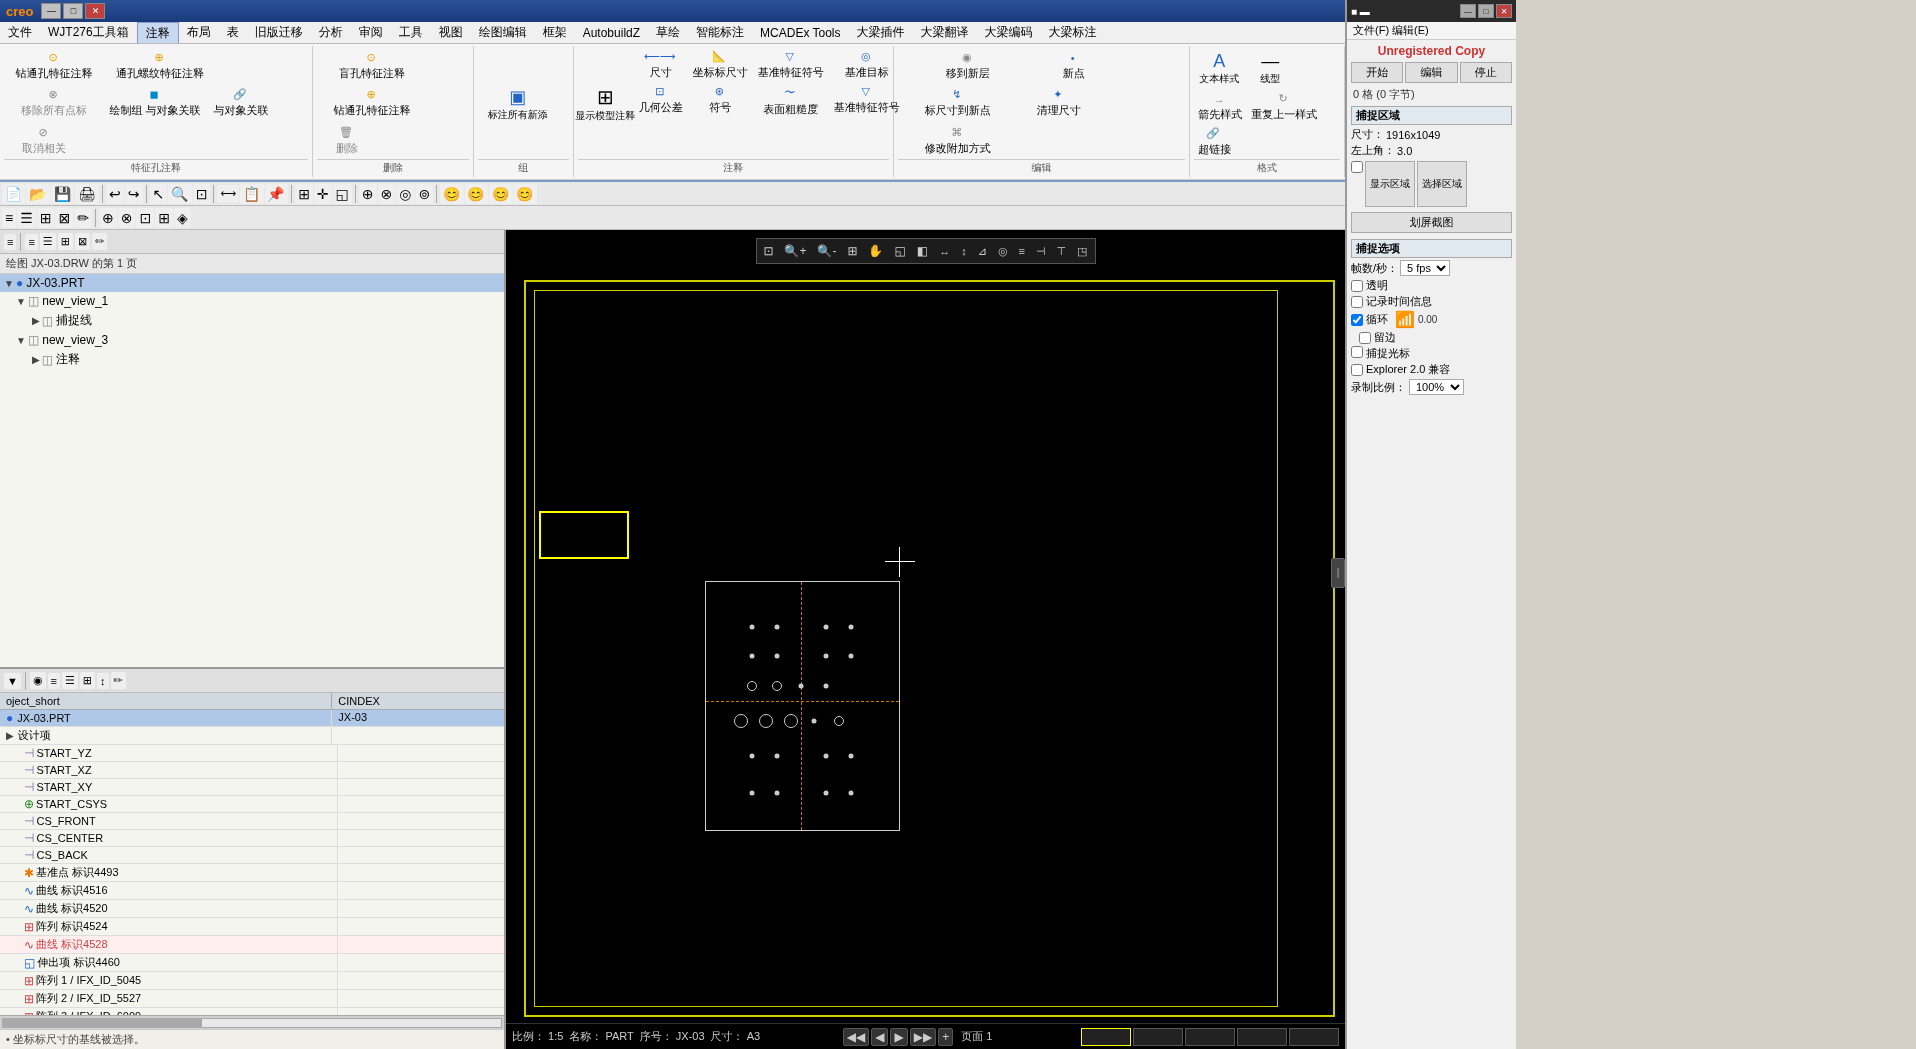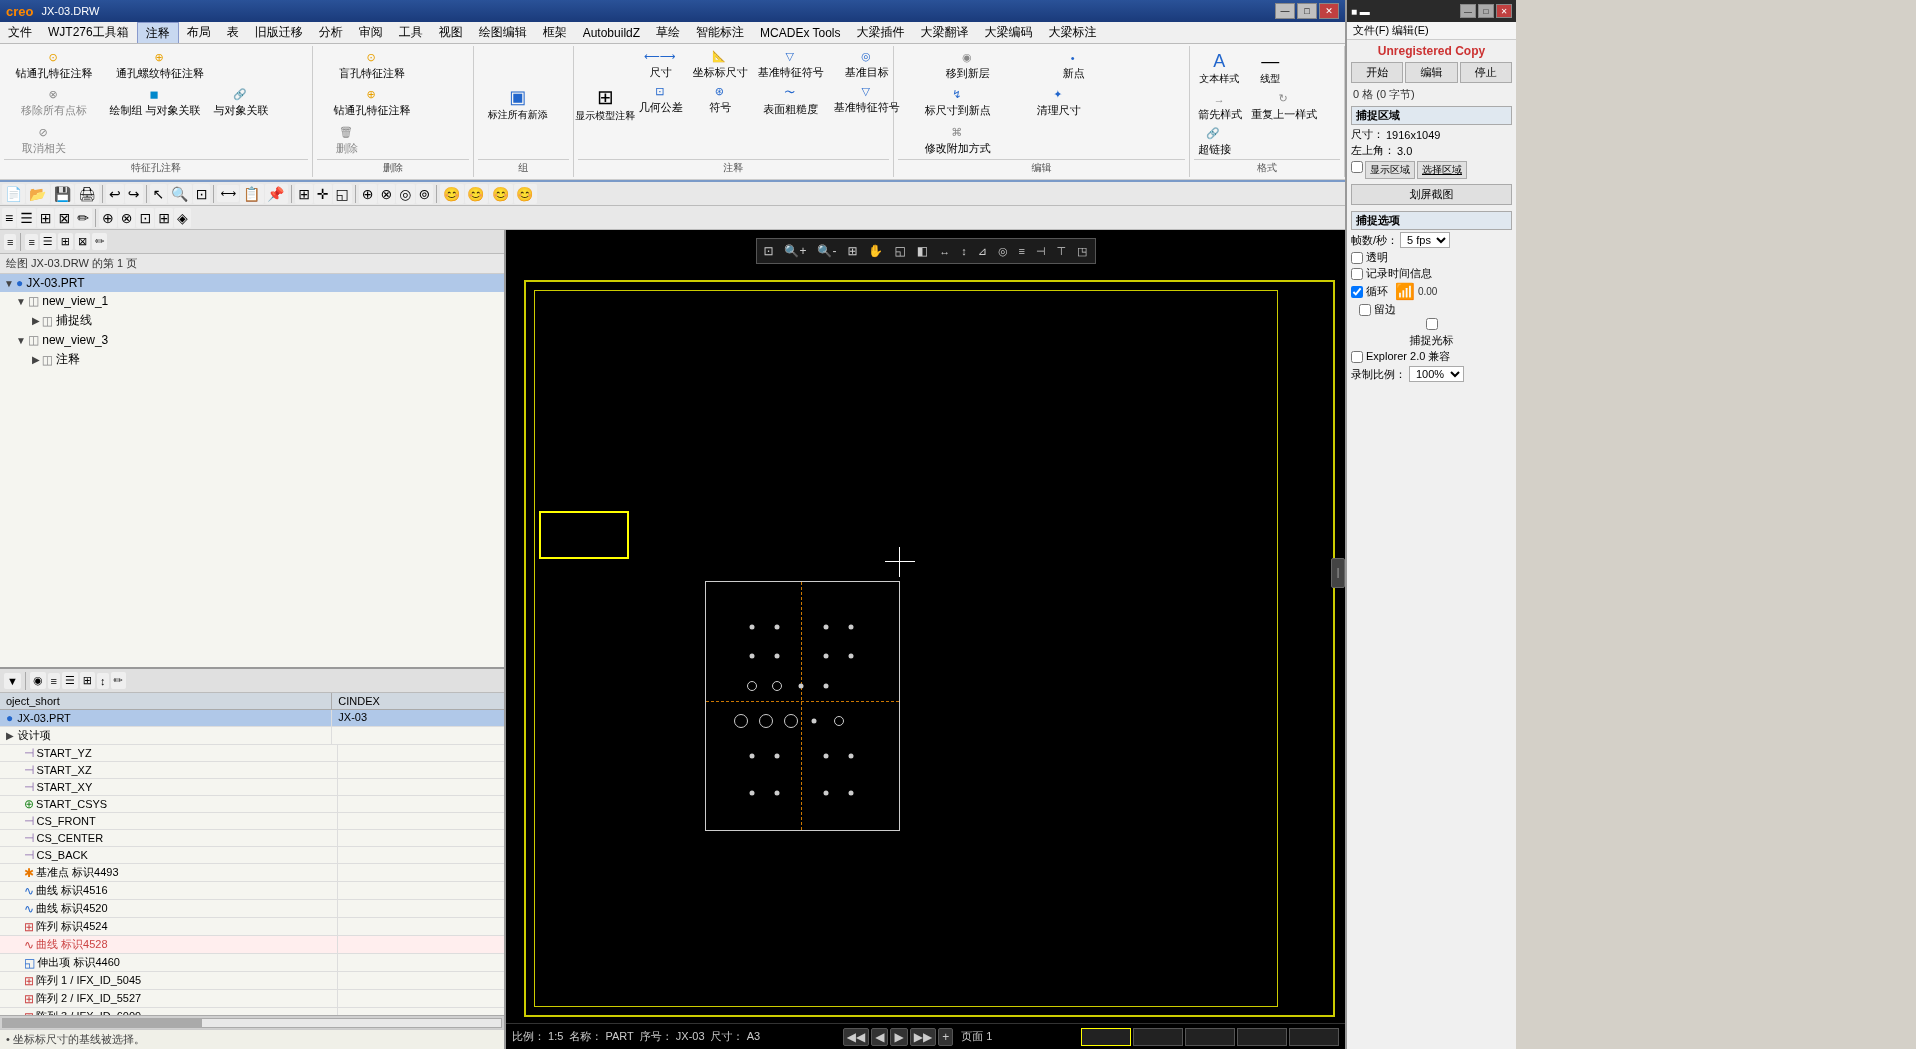--- a/index.html
+++ b/index.html
@@ -16,21 +16,20 @@
   </style>
 </head>
 <body>
 
 <div style="position: absolute; top: 0; left: 0; width: 1916px; height: 1049px; overflow: hidden;">
 
   <div style="position: absolute; top: 0; left: 0; width: 1345px; height: 1049px; display: flex; flex-direction: column;">
 
     <div style="height: 22px; background: linear-gradient(180deg, #2a5298 0%, #1a3a7a 100%); display: flex; align-items: center; padding: 0 6px; color: white; font-size: 12px;">
       <span style="font-weight: bold; font-size: 13px; margin-right: 8px; color: #ff8800;">creo</span>
-      <span style="flex: 1; font-size: 11px;">JX-03.DRW</span>
       <div style="display: flex; gap: 2px;">
         <button style="width: 20px; height: 16px; background: #c0c0c0; border: 1px solid #888; font-size: 9px; cursor: pointer;">—</button>
         <button style="width: 20px; height: 16px; background: #c0c0c0; border: 1px solid #888; font-size: 9px; cursor: pointer;">□</button>
         <button style="width: 20px; height: 16px; background: #c04040; border: 1px solid #888; font-size: 9px; cursor: pointer; color: white;">✕</button>
       </div>
     </div>
 
     <div style="height: 22px; background: #f0f0f0; display: flex; align-items: center; border-bottom: 1px solid #bbb; font-size: 12px; flex-wrap: nowrap; overflow: hidden;">
       <div class="menu-item">文件</div>
       <div class="menu-item">WJT276工具箱</div>
@@ -652,21 +651,21 @@
         <span>1916x1049</span>
       </div>
       <div style="display: flex; align-items: center; gap: 2px; margin: 1px 0; font-size: 11px;">
         <span>左上角：</span>
         <span>3.0</span>
       </div>
       
       <div style="display: flex; gap: 2px; margin: 3px 0;">
         <input type="checkbox" style="width: 12px; height: 12px;">
         <button style="font-size: 10px; padding: 1px 4px; border: 1px solid #aaa; background: #e0e0e0; cursor: pointer;">显示区域</button>
-        <button style="font-size: 10px; padding: 1px 4px; border: 1px solid #aaa; background: #e0e0e0; cursor: pointer; text-decoration: underline;">选择区域</button>
+        <button style="font-size: 10px; padding: 15px 4px; border: 1px solid #aaa; background: #e0e0e0; cursor: pointer;">选择区域</button>
       </div>
       
       <button style="width: 100%; font-size: 11px; padding: 2px; border: 1px solid #aaa; background: #e0e0e0; cursor: pointer; margin: 2px 0;">划屏截图</button>
     </div>
 
     <div style="padding: 2px 4px;">
       <div style="font-weight: bold; font-size: 11px; border: 1px solid #aaa; background: #e0e8f0; padding: 1px 4px; margin-bottom: 2px;">捕捉选项</div>
 
       <div style="display: flex; align-items: center; gap: 2px; margin: 2px 0; font-size: 11px;">
         <span>帧数/秒：</span>
@@ -690,21 +689,21 @@
         <span>循环</span>
         <span style="margin-left: 4px; color: #22aa22; font-size: 16px;">📶</span>
         <span style="font-size: 10px; color: #333;">0.00</span>
       </div>
 
       <div style="display: flex; align-items: center; gap: 3px; margin: 1px 8px; font-size: 11px;">
         <input type="checkbox" style="width: 12px; height: 12px;">
         <span>留边</span>
       </div>
 
-      <div style="display: flex; align-items: center; gap: 3px; margin: 1px 0; font-size: 11px; flex-direction: column;">
+      <div style="display: flex; gap: 3px; margin: 1px 0; font-size: 11px;">
         <input type="checkbox" style="width: 12px; height: 12px;">
         <span>捕捉光标</span>
       </div>
 
       <div style="display: flex; align-items: center; gap: 3px; margin: 1px 0; font-size: 11px;">
         <input type="checkbox" style="width: 12px; height: 12px;">
         <span>Explorer 2.0 兼容</span>
       </div>
 
       <div style="display: flex; align-items: center; gap: 3px; margin: 2px 0; font-size: 11px;">

